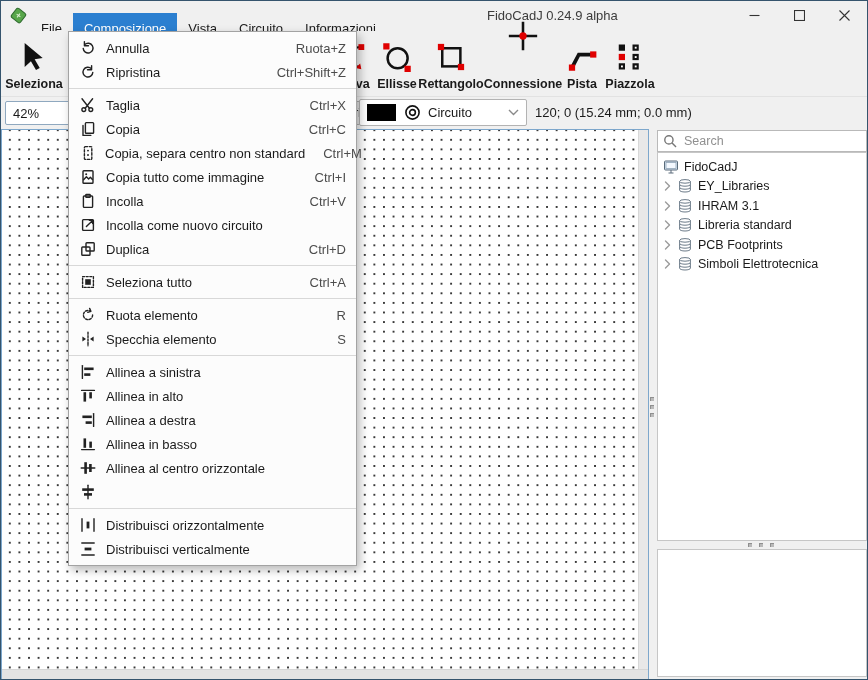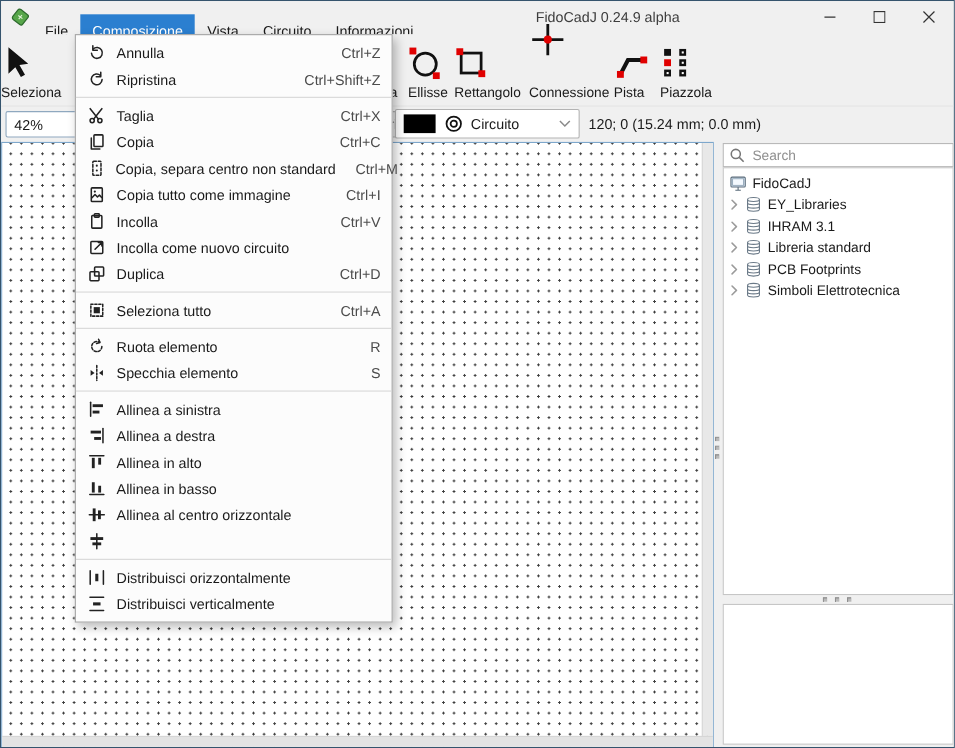--- a/index.html
+++ b/index.html
@@ -16,21 +16,21 @@
   .menu-top.active { background:#2b7fd0; color:#ffffff; }
   .win-title { position:absolute; left:486px; top:0; height:30px; line-height:30px;
                font-size:13px; color:#3c3c3c; white-space:nowrap; }
   .winbtns { position:absolute; right:0; top:0; height:30px; display:flex; }
   .winbtn { width:45px; height:29px; display:flex; align-items:center; justify-content:center; }
 
   
   .toolbar1 { position:absolute; left:0; top:30px; width:100%; height:66px; background:#f0f0f0;
               border-bottom:1px solid #e2e2e2; }
   .tool { position:absolute; top:0; height:65px; display:flex; flex-direction:column;
-          align-items:flex-start; justify-content:flex-end; padding-bottom:5px; }
+          align-items:center; justify-content:flex-end; padding-bottom:5px;font-weight:bold; }
   .tool .ticon { height:40px; display:flex; align-items:center; justify-content:center; }
   .tool .tlabel { font-size:12.5px; color:#1a1a1a; white-space:nowrap; }
 
   
   .toolbar2 { position:absolute; left:0; top:96px; width:100%; height:32px; background:#f0f0f0; }
   .zoom-combo { position:absolute; left:4px; top:4px; width:74px; height:24px; background:#fff;
                 border:1px solid #8fa8bf; border-radius:2px; font-size:13px; color:#1a1a1a;
                 display:flex; align-items:center; padding-left:7px; }
   .lib-toggle { position:absolute; left:306px; top:4px; width:80px; height:24px; background:#e1e1e1;
                 border:1px solid #adadad; border-radius:3px; font-size:12.5px; color:#1a1a1a;
@@ -360,21 +360,21 @@
 
     <div class="mgroup">
       <div class="mi">
         <span class="mic">
           <svg width="16" height="16" viewBox="0 0 16 16">
               <path d="M3.2 8.4a4.9 4.9 0 1 0 1.5-3.8" class="ic-stroke"></path>
               <path d="M4.4 1.6v4.1h4.1" class="ic-stroke"></path>
             </svg>
         </span>
         <span class="mlabel">Annulla</span>
-        <span class="maccel">Ctrl+Z</span>
+        <span class="maccel">Ruota+Z</span>
       </div>
       <div class="mi">
         <span class="mic">
           <svg width="16" height="16" viewBox="0 0 16 16">
               <path d="M12.8 8.4a4.9 4.9 0 1 1-1.5-3.8" class="ic-stroke"></path>
               <path d="M11.6 1.6v4.1H7.5" class="ic-stroke"></path>
             </svg>
         </span>
         <span class="mlabel">Ripristina</span>
         <span class="maccel">Ctrl+Shift+Z</span>
@@ -502,42 +502,42 @@
               <rect x="4.2" y="3.5" width="9.4" height="2.6" fill="#222"></rect>
               <rect x="4.2" y="9.3" width="6.2" height="2.6" fill="#222"></rect>
             </svg>
         </span>
         <span class="mlabel">Allinea a sinistra</span>
         <span class="maccel"></span>
       </div>
       <div class="mi">
         <span class="mic">
           <svg width="16" height="16" viewBox="0 0 16 16">
+              <path d="M1.6 2.4h12.8" class="ic-stroke" stroke-width="1.6"></path>
+              <rect x="3.5" y="4.2" width="2.6" height="9.4" fill="#222"></rect>
+              <rect x="9.3" y="4.2" width="2.6" height="6.2" fill="#222"></rect>
+            </svg>
+        </span>
+        <span class="mlabel">Allinea in alto</span>
+        <span class="maccel"></span>
+      </div>
+      <div class="mi">
+        <span class="mic">
+          <svg width="16" height="16" viewBox="0 0 16 16">
               <path d="M13.6 1.6v12.8" class="ic-stroke" stroke-width="1.6"></path>
               <rect x="2.4" y="3.5" width="9.4" height="2.6" fill="#222"></rect>
               <rect x="5.6" y="9.3" width="6.2" height="2.6" fill="#222"></rect>
             </svg>
         </span>
         <span class="mlabel">Allinea a destra</span>
         <span class="maccel"></span>
       </div>
       <div class="mi">
         <span class="mic">
           <svg width="16" height="16" viewBox="0 0 16 16">
-              <path d="M1.6 2.4h12.8" class="ic-stroke" stroke-width="1.6"></path>
-              <rect x="3.5" y="4.2" width="2.6" height="9.4" fill="#222"></rect>
-              <rect x="9.3" y="4.2" width="2.6" height="6.2" fill="#222"></rect>
-            </svg>
-        </span>
-        <span class="mlabel">Allinea in alto</span>
-        <span class="maccel"></span>
-      </div>
-      <div class="mi">
-        <span class="mic">
-          <svg width="16" height="16" viewBox="0 0 16 16">
               <path d="M1.6 13.6h12.8" class="ic-stroke" stroke-width="1.6"></path>
               <rect x="3.5" y="2.4" width="2.6" height="9.4" fill="#222"></rect>
               <rect x="9.3" y="5.6" width="2.6" height="6.2" fill="#222"></rect>
             </svg>
         </span>
         <span class="mlabel">Allinea in basso</span>
         <span class="maccel"></span>
       </div>
       <div class="mi">
         <span class="mic">

